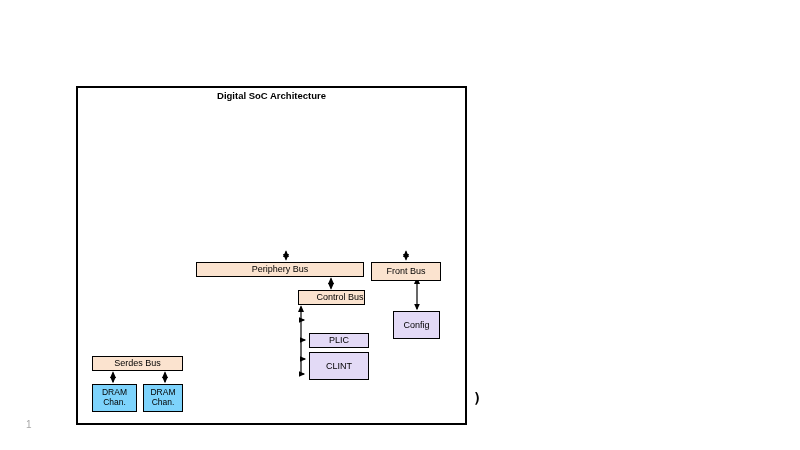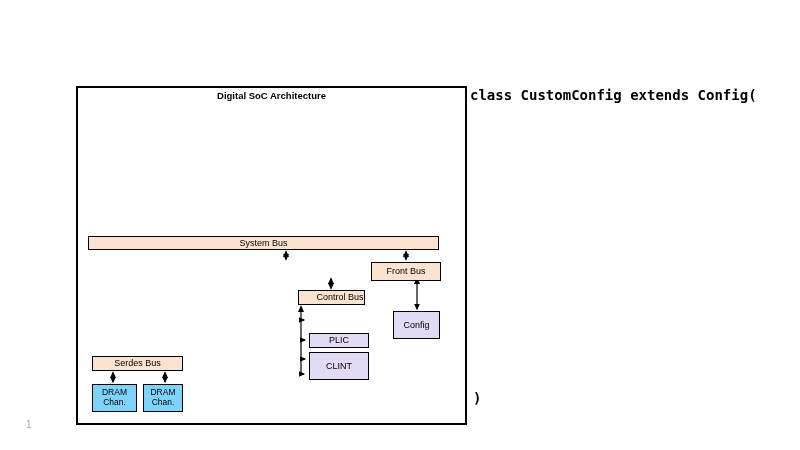--- a/index.html
+++ b/index.html
@@ -73,30 +73,29 @@
       <path d="M301,320 H304" marker-end="url(#ah)"></path>
       <path d="M301,340 H305" marker-end="url(#ah)"></path>
       <path d="M301,359 H305" marker-end="url(#ah)"></path>
       <path d="M301,374 H304" marker-end="url(#ah)"></path>
     </g>
   </svg>
 
   <div class="frame"></div>
   <div class="diagram-title">Digital SoC Architecture</div>
 
-  <div class="node bus" id="n-system-bus">System Bus</div>
+  <div class="node bus" id="n-periphery-bus">Periphery Bus</div>
   <div class="node bus" id="n-front-bus">Front Bus</div>
   <div class="node bus" id="n-control-bus">Control Bus</div>
   <div class="node device" id="n-serdes">Config</div>
   <div class="node device" id="n-plic">PLIC</div>
   <div class="node device" id="n-clint">CLINT</div>
   <div class="node bus" id="n-memory-bus">Serdes Bus</div>
   <div class="node memory" id="n-dram-0">DRAM
 Chan.</div>
   <div class="node memory" id="n-dram-1">DRAM
 Chan.</div>
 
-  <div class="code-header">class CustomConfig extends Config(</div>
   <div class="code-footer">)</div>
 
   <div class="page-number">1</div>
 
 </div>
 
 </body></html>

